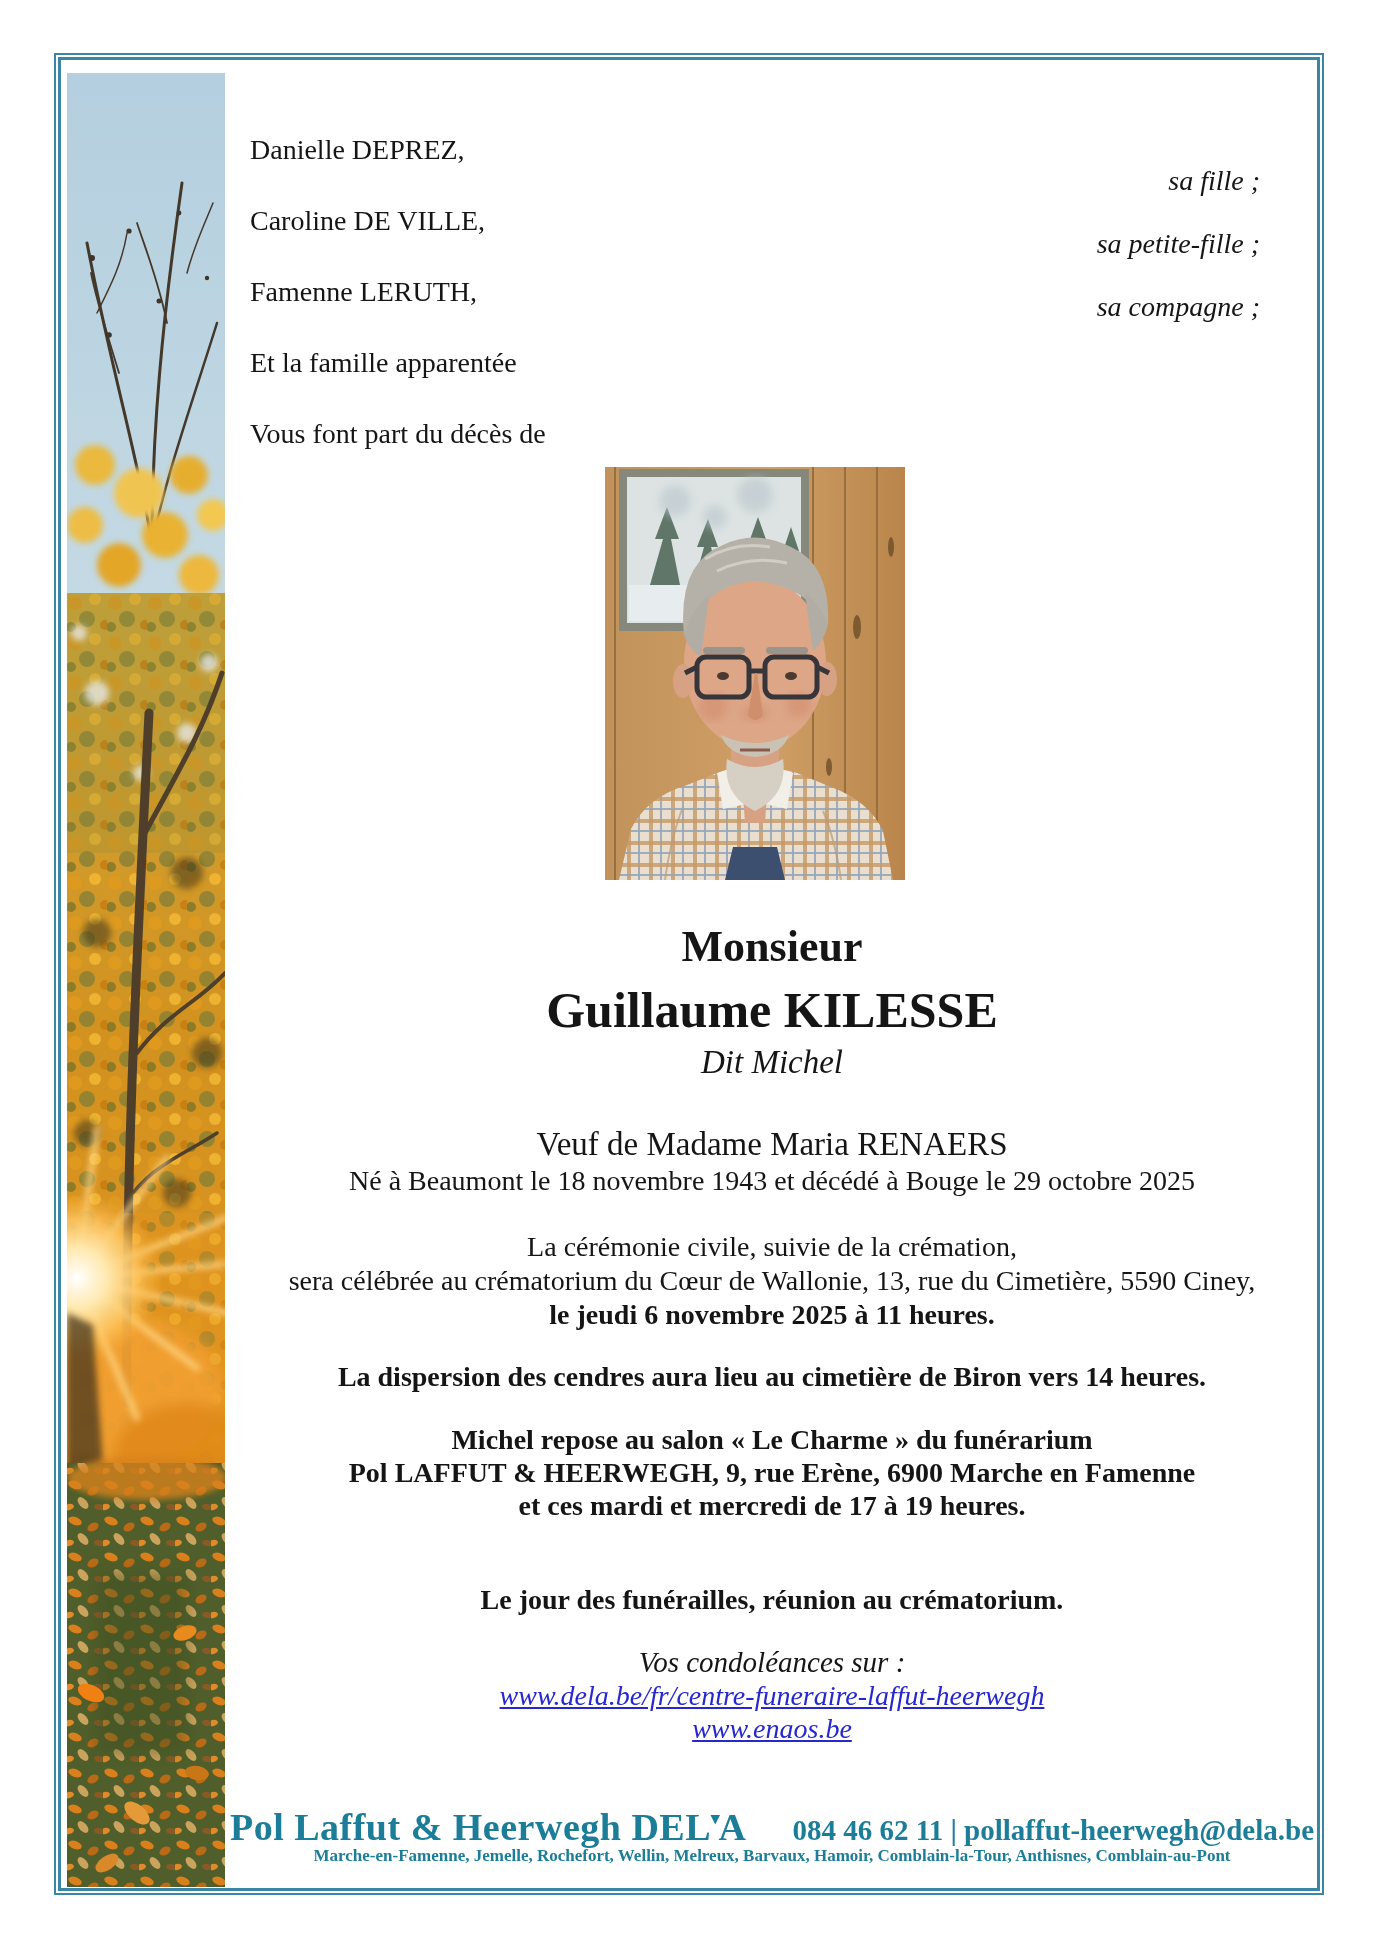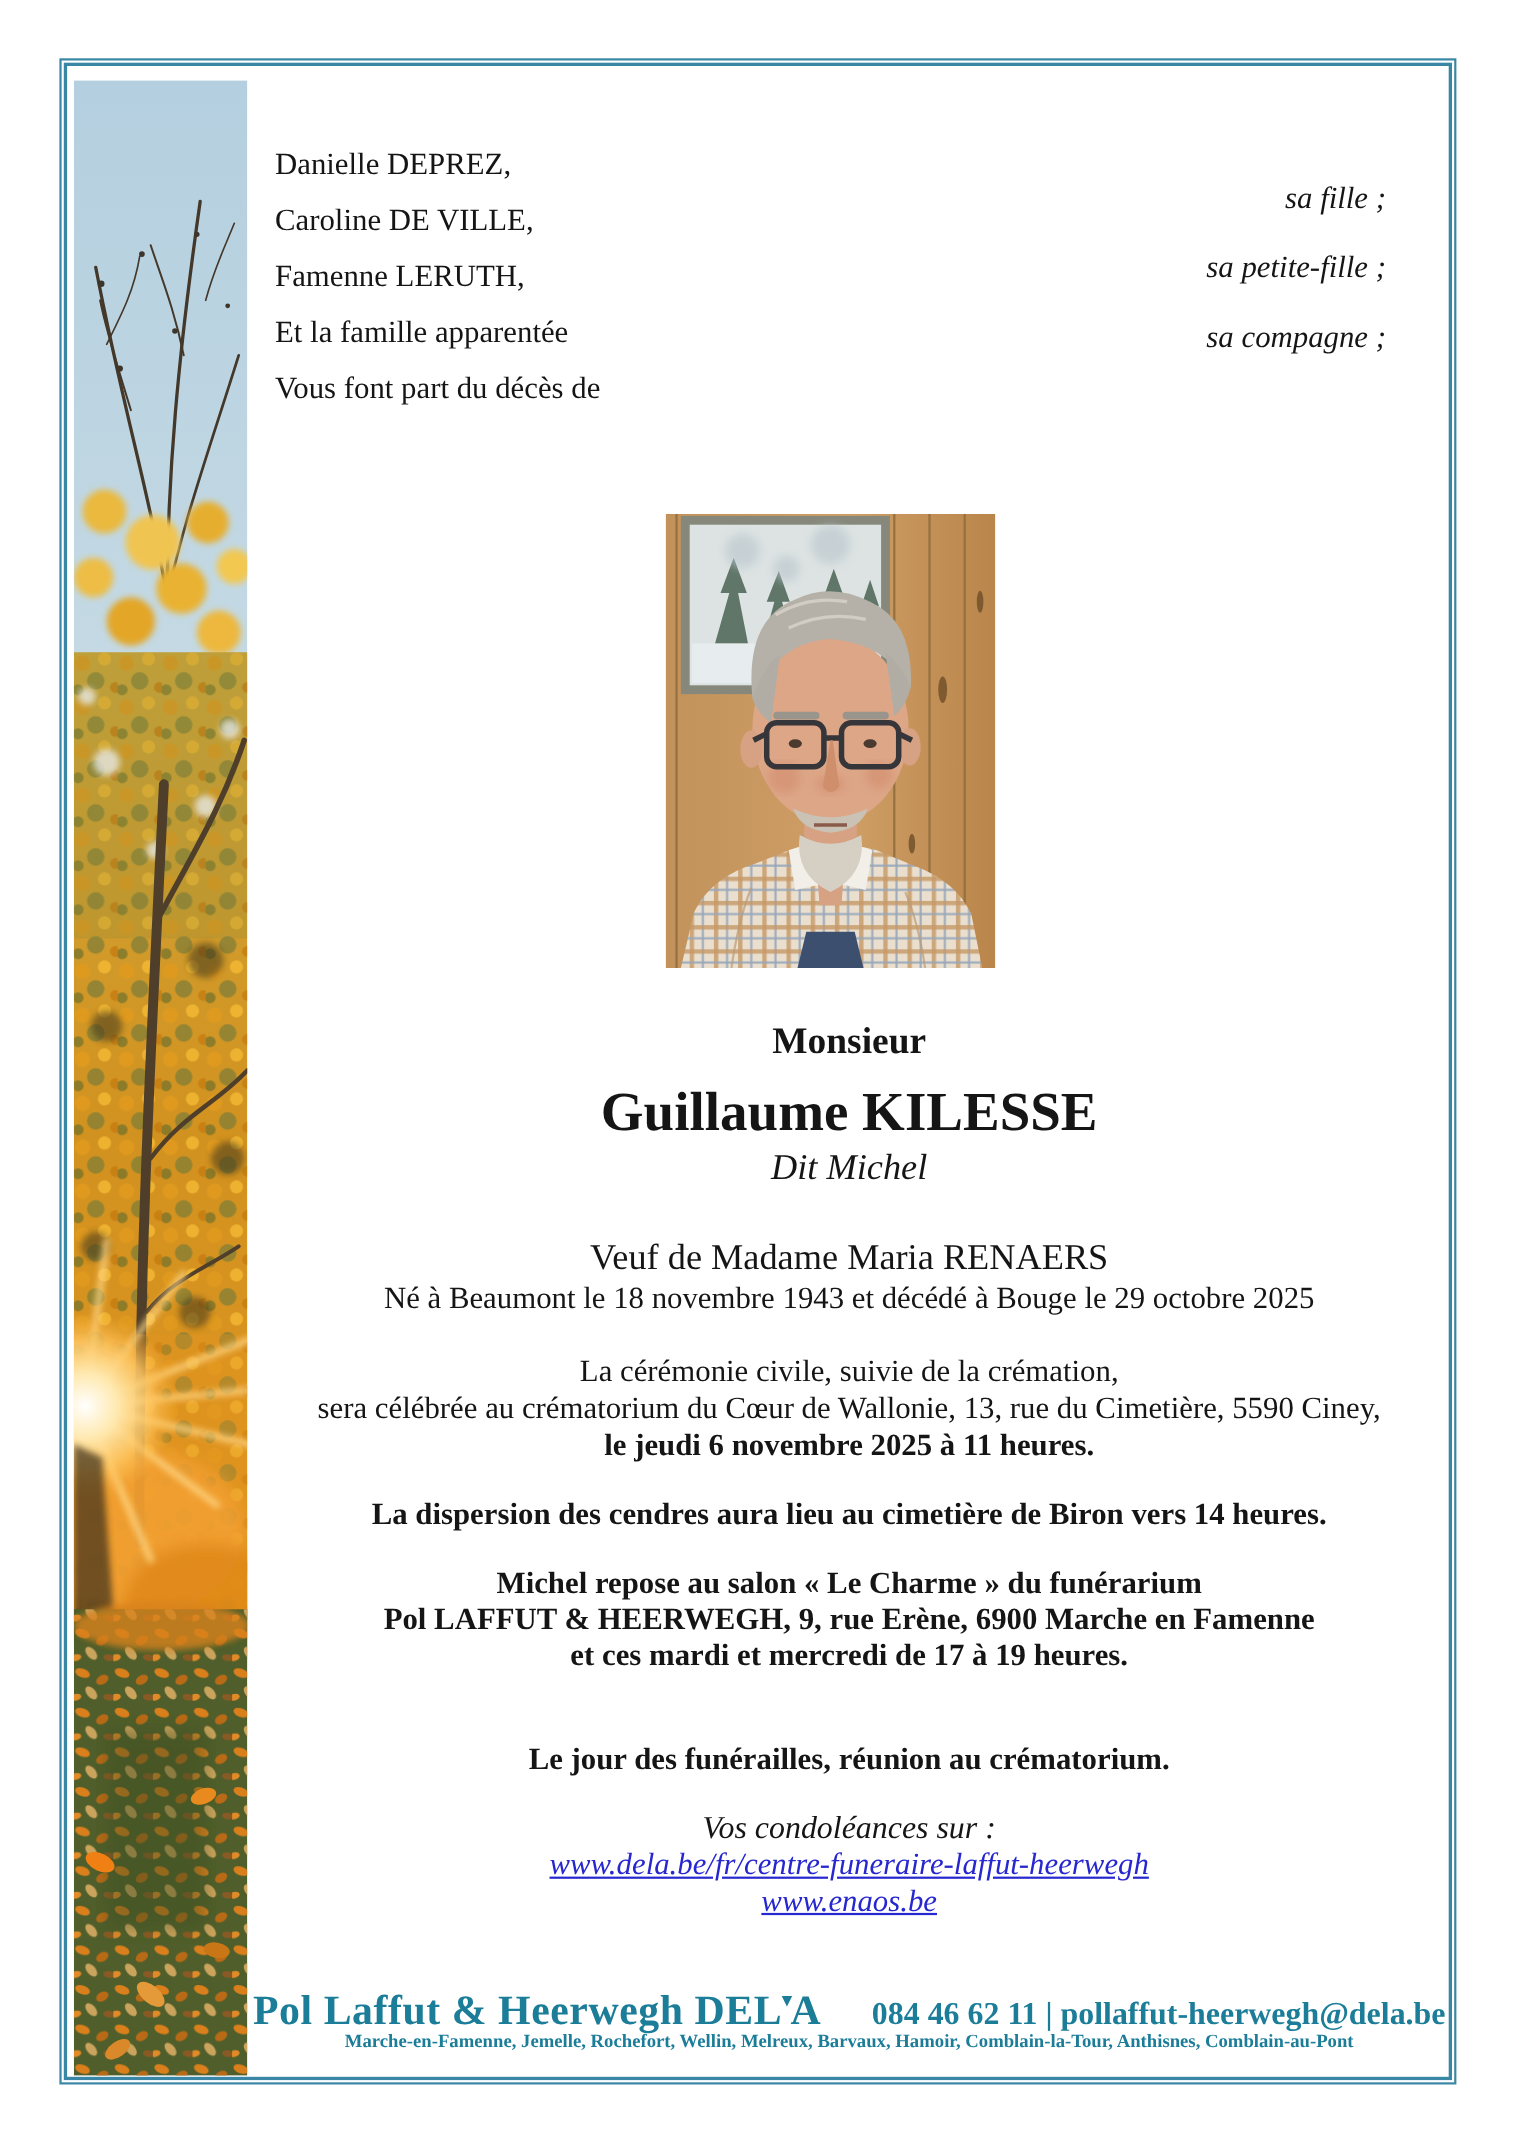--- a/index.html
+++ b/index.html
@@ -11,31 +11,31 @@
   
   .frame{position:absolute;left:54px;top:53px;width:1266px;height:1838px;
     border:2px solid var(--frame,#3a87a5);}
   .frame-inner{position:absolute;inset:2px;border:3px solid var(--frame,#3a87a5);}
   
   .strip{position:absolute;left:67px;top:73px;width:158px;height:1814px;overflow:hidden;}
   .strip svg{display:block;width:100%;height:100%;}
   
   .announcers{position:absolute;left:250px;top:133px;font-size:28px;}
   .announce-line{line-height:34px;}
-  .announce-line + .announce-line{margin-top:17px;}
+  .announce-line + .announce-line{margin-top:37px;}
   
   .relations{position:absolute;right:118px;top:164px;text-align:right;font-style:italic;font-size:28px;}
   .relation-line{line-height:34px;}
   .relation-line + .relation-line{margin-top:29px;}
   
   .portrait{position:absolute;left:605px;top:467px;width:300px;height:413px;overflow:hidden;}
   .portrait svg{display:block;width:100%;height:100%;}
   
   .center{position:absolute;left:226px;width:1092px;text-align:center;}
-  .headline1{font-size:34px;font-weight:bold;line-height:54px;}
+  .headline1{font-size:44px;font-weight:bold;line-height:54px;}
   .headline2{font-size:50px;font-weight:bold;line-height:54px;}
   .subhead-i{font-size:33px;font-style:italic;line-height:38px;}
   .subhead{font-size:33px;line-height:38px;}
   .body-par{font-size:28px;line-height:34px;}
   .body-par.lh33{line-height:33px;}
   .b{font-weight:bold;}
   .cond-label{font-size:29px;font-style:italic;line-height:35px;}
   .links{font-size:28px;font-style:italic;line-height:33px;}
   .links a{color:var(--link,#2727cf);text-decoration:underline;display:block;}
   

